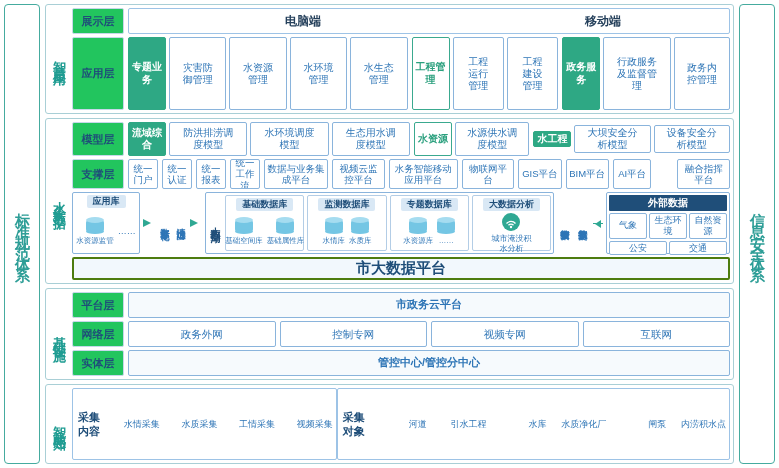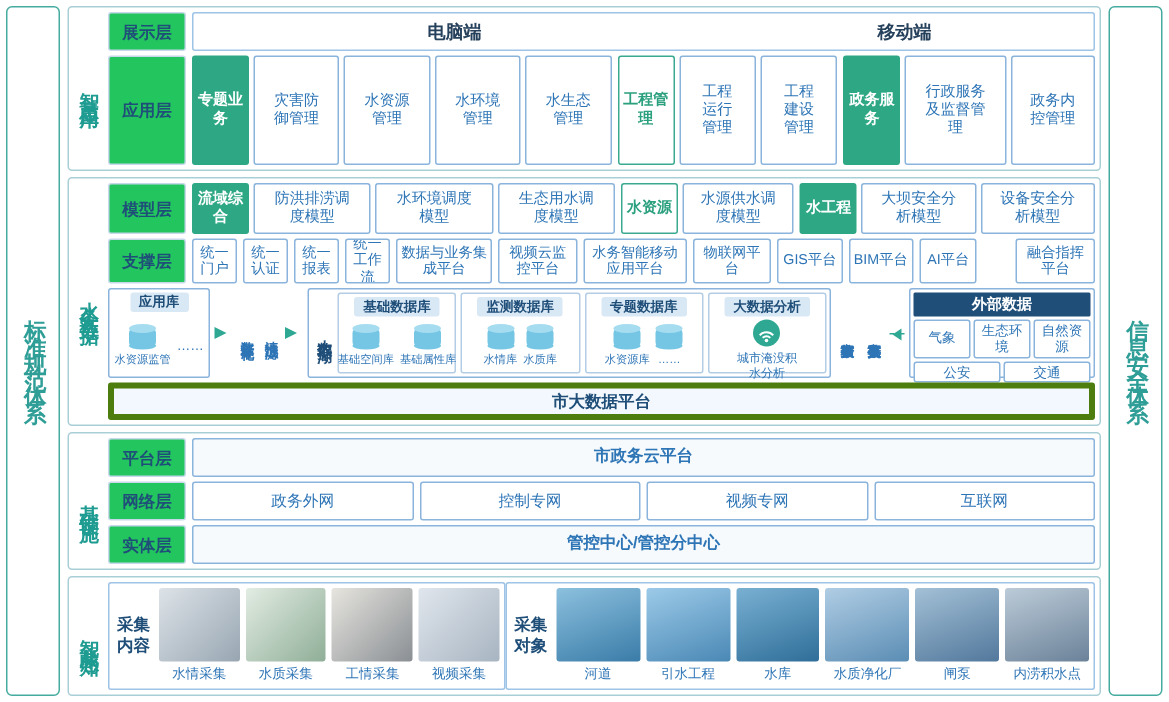--- a/index.html
+++ b/index.html
@@ -55,29 +55,29 @@
   .lake-group{flex:1;border:1px solid #b3cde6;border-radius:2px;display:flex;flex-direction:column;align-items:center;padding:2px;gap:1px;min-width:0;}
   .lake-cyls{display:flex;gap:4px;flex:1;align-items:center;}
   .analysis{display:flex;flex-direction:column;align-items:center;gap:2px;flex:1;justify-content:center;}
   .analysis .a-label{font-size:8px;color:#2e75b6;text-align:center;line-height:1.2;width:44px;}
   .v-strip{flex:0 0 15px;display:flex;align-items:center;justify-content:center;}
   .v-strip span{writing-mode:vertical-rl;text-orientation:upright;font-size:9px;color:#2e75b6;font-weight:bold;}
   .external{flex:0 0 118px;border:1px solid #8ab4dc;border-radius:2px;display:flex;flex-direction:column;padding:2px;gap:2px;}
   .external-header{background:#1f4e79;color:#fff;font-size:10px;font-weight:bold;text-align:center;padding:1px 0;border-radius:1px;}
   .ext-row{display:flex;gap:2px;flex:1;}
   .ext-row .box{flex:1;font-size:9px;padding:1px;}
-  .platform-bar{border:4px solid #4d7c0f;background:#f2f8fd;color:#1f4e79;font-weight:bold;font-size:11px;display:flex;
+  .platform-bar{border:2px solid #4d7c0f;background:#f2f8fd;color:#1f4e79;font-weight:bold;font-size:15px;display:flex;
                 align-items:center;justify-content:center;border-radius:2px;flex:0 0 17px;}
   
   .support .box{font-size:9.5px;padding:1px 2px;}
   
   .panel{border:1px solid #9dc3e6;border-radius:2px;display:flex;padding:3px;gap:4px;align-items:stretch;min-width:0;}
   .panel-label{flex:0 0 26px;display:flex;align-items:center;justify-content:center;text-align:center;
                font-size:11px;font-weight:bold;color:#1f4e79;line-height:1.3;}
-  .sense-item{flex:1;display:flex;flex-direction:column;align-items:center;gap:2px;min-width:0;}
+  .sense-item{flex:1;display:flex;flex-direction:row;align-items:center;gap:2px;min-width:0;}
   .photo{width:100%;flex:1;border-radius:2px;min-height:0;}
   .sense-label{font-size:9px;color:#2e75b6;white-space:nowrap;}
   .p1{background:linear-gradient(135deg,#dde3e8,#98a6b2);}
   .p2{background:linear-gradient(135deg,#e2ece3,#8fae97);}
   .p3{background:linear-gradient(135deg,#e7e5df,#8a8f94);}
   .p4{background:linear-gradient(135deg,#e0e6ed,#a7b4c1);}
   .q1{background:linear-gradient(160deg,#8cc0de,#3a7ca8);}
   .q2{background:linear-gradient(160deg,#9ccae8,#4a88b5);}
   .q3{background:linear-gradient(160deg,#79b0d2,#2f6e99);}
   .q4{background:linear-gradient(160deg,#b0cde4,#5b8db4);}
@@ -141,21 +141,21 @@
           <div class="group" style="flex:3.3;">
             <div class="tag solid">流域综合</div>
             <div class="box item-pad">防洪排涝调度模型</div>
             <div class="box item-pad">水环境调度模型</div>
             <div class="box item-pad">生态用水调度模型</div>
           </div>
           <div class="group" style="flex:1.35;">
             <div class="tag outline">水资源</div>
             <div class="box item-pad">水源供水调度模型</div>
           </div>
-          <div class="group" style="flex:2.3;">
+          <div class="group" style="flex:2.3;align-items:center;">
             <div class="tag solid">水工程</div>
             <div class="box item-pad">大坝安全分析模型</div>
             <div class="box item-pad">设备安全分析模型</div>
           </div>
         </div>
 
         <div class="row support" style="flex:0 0 30px;">
           <div class="layer-label">支撑层</div>
           <div class="box" style="flex:0 0 30px;">统一门户</div>
           <div class="box" style="flex:0 0 30px;">统一认证</div>

